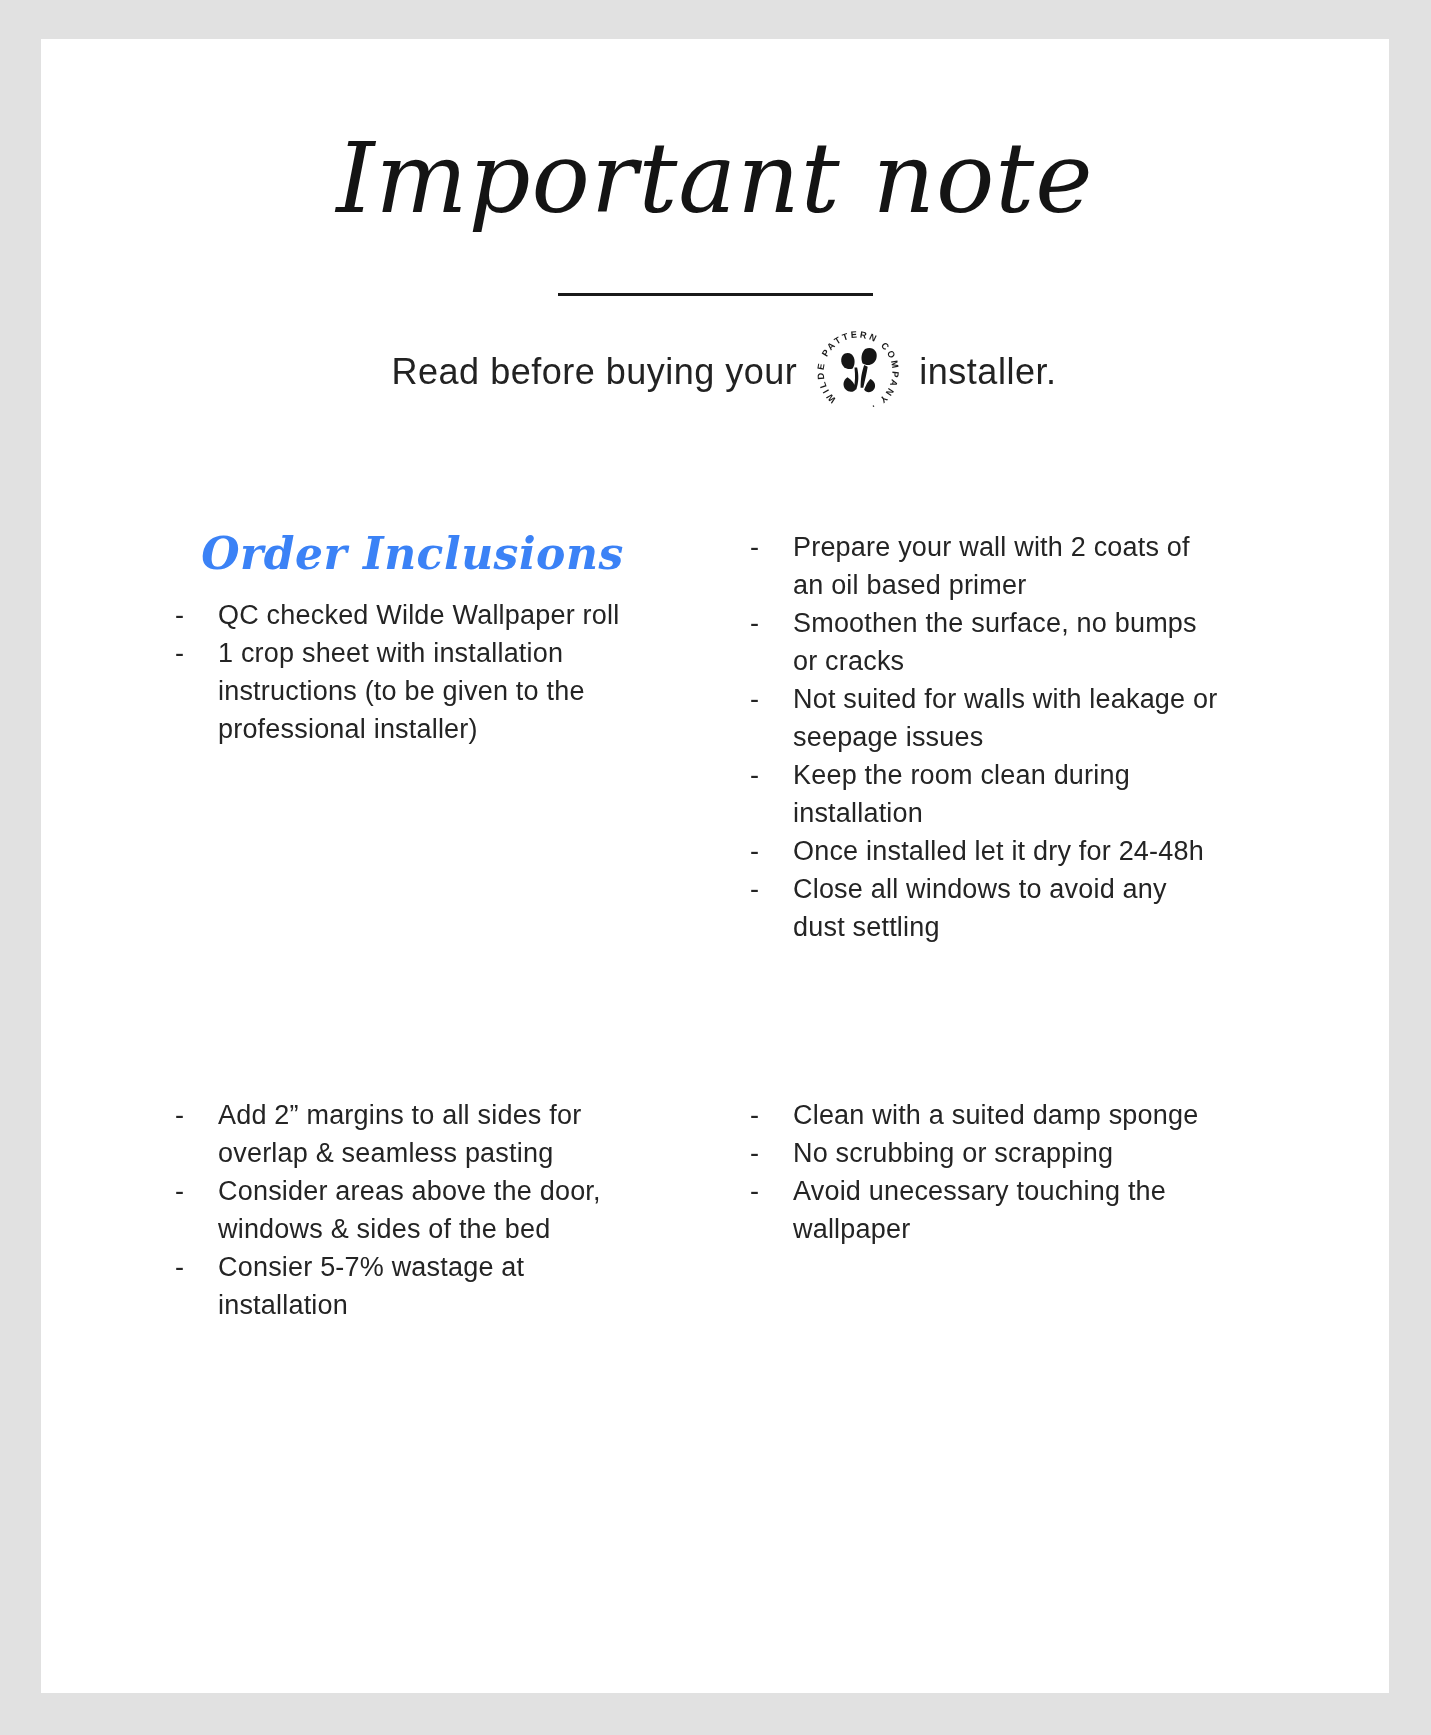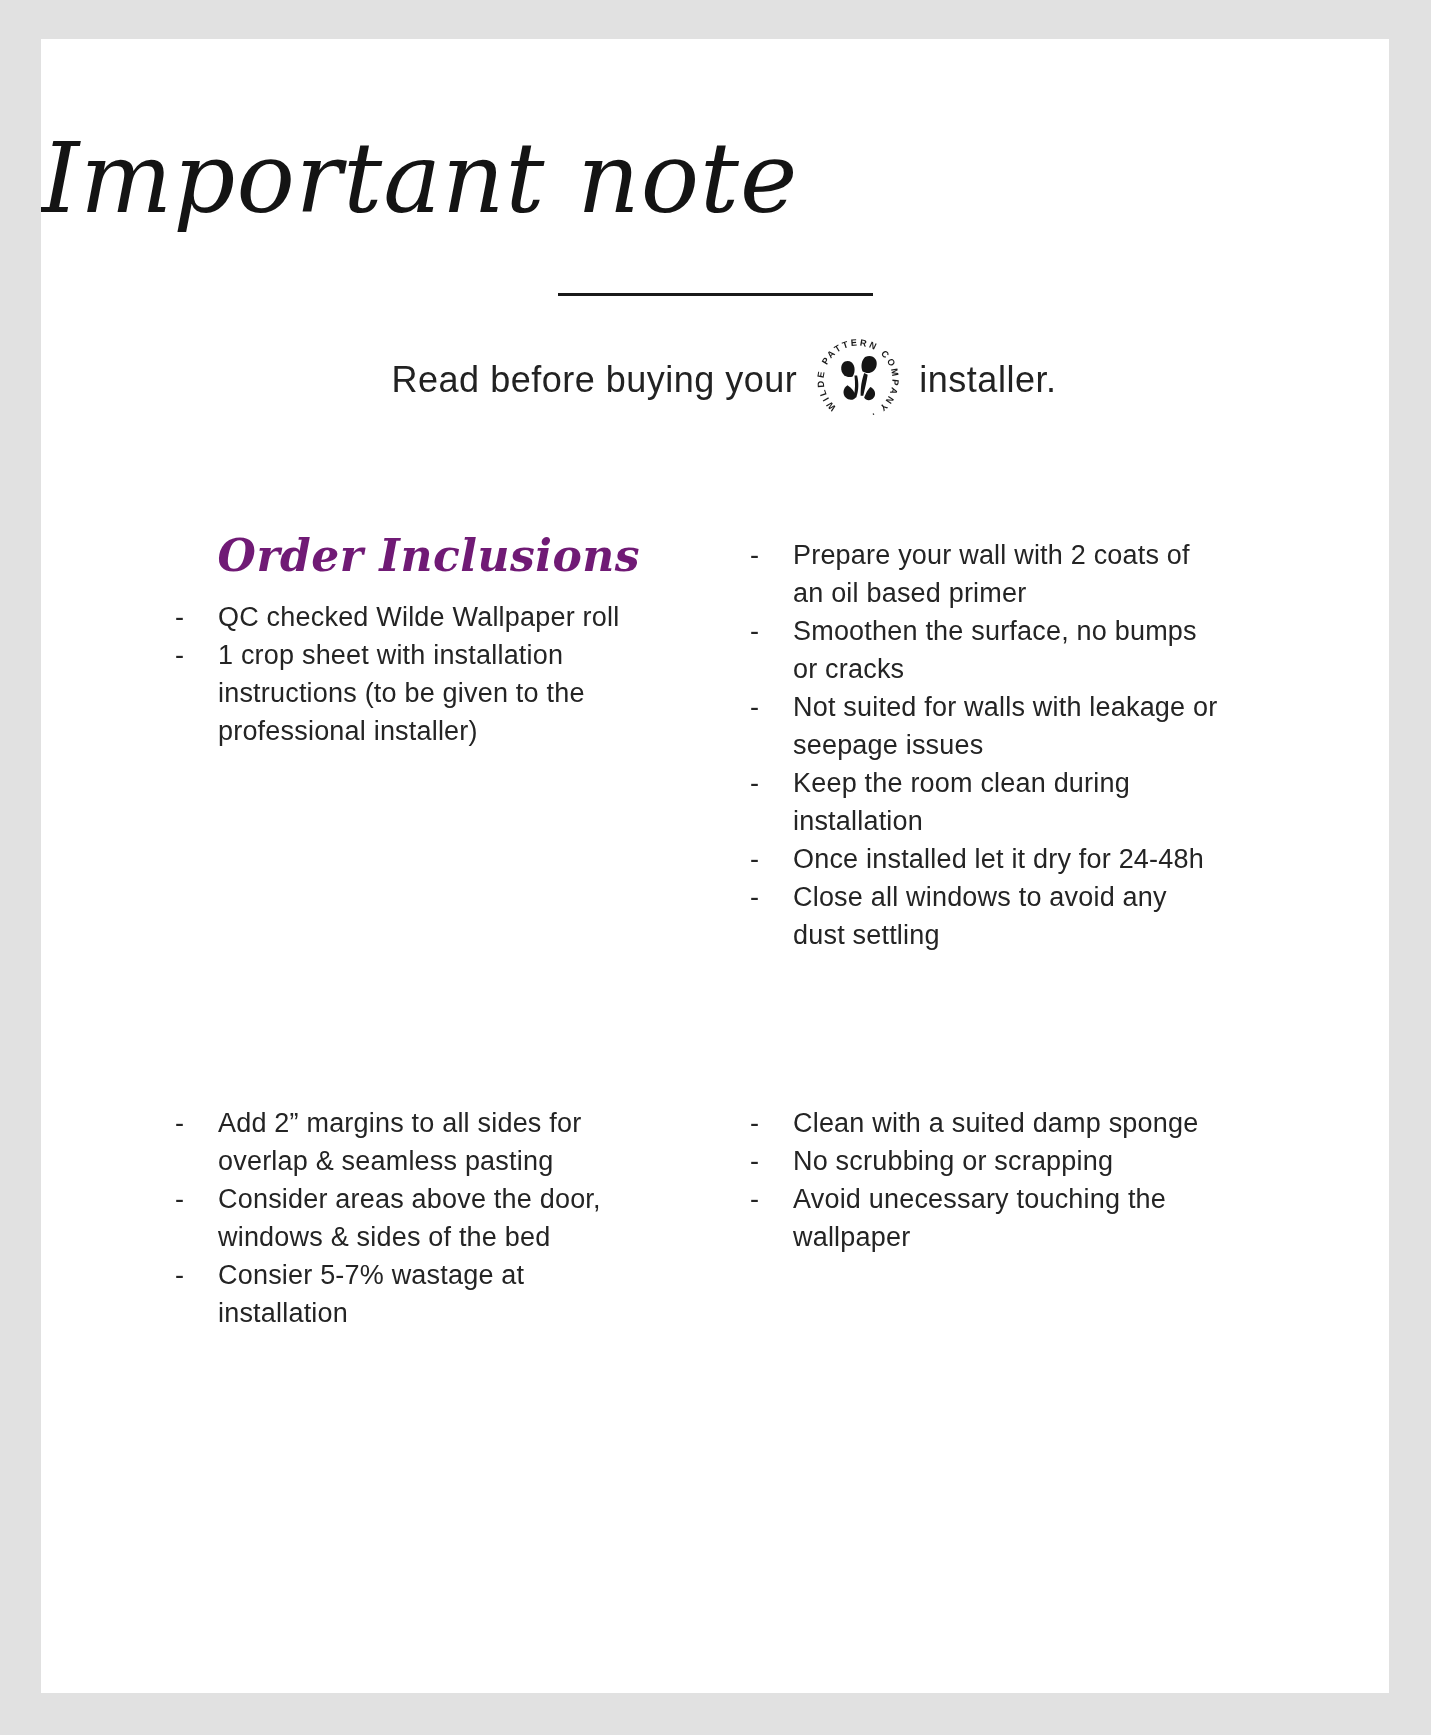--- a/index.html
+++ b/index.html
@@ -12,62 +12,63 @@
   }
   .card {
     position: absolute;
     left: 41px; top: 39px;
     width: 1348px; height: 1654px;
     background: #ffffff;
     overflow: hidden;
   }
   .title {
     margin: 84px 0 0 0;
+    text-align: center;
     font-family: "DejaVu Serif", serif;
     font-style: italic;
     font-weight: normal;
     font-size: 97px;
     line-height: 1.15;
     color: #141414;
     letter-spacing: 1px;
   }
   .divider {
     width: 315px; height: 0;
     border: none;
     border-top: 3px solid #191919;
     margin: 58px auto 0 auto;
   }
   .subtitle {
-    margin-top: 40px;
+    margin-top: 32px;
     display: flex;
     justify-content: center;
     align-items: center;
     gap: 17px;
     font-size: 36px;
     letter-spacing: 0.5px;
     color: #222222;
     padding-left: 18px;
   }
   .logo { width: 88px; height: 88px; flex: 0 0 88px; }
   .sections {
     margin: 96px 0 0 134px;
     display: grid;
     grid-template-columns: 475px 475px;
     column-gap: 100px;
     row-gap: 118px;
   }
   .section h2 {
-    margin: 10px;
-    text-align: right;
+    margin: 16px;
+    text-align: center;
     font-family: "DejaVu Serif", serif;
     font-style: italic;
     font-weight: bold;
     font-size: 44px;
     line-height: 1.2;
-    color: #701a75;
+    color: #3b82f6;
     letter-spacing: 0.5px;
   }
   .section ul {
     list-style: none;
     margin: 16px 0 0 0;
     padding: 0;
     font-size: 27px;
     line-height: 38px;
     letter-spacing: 0.2px;
     color: #242424;

